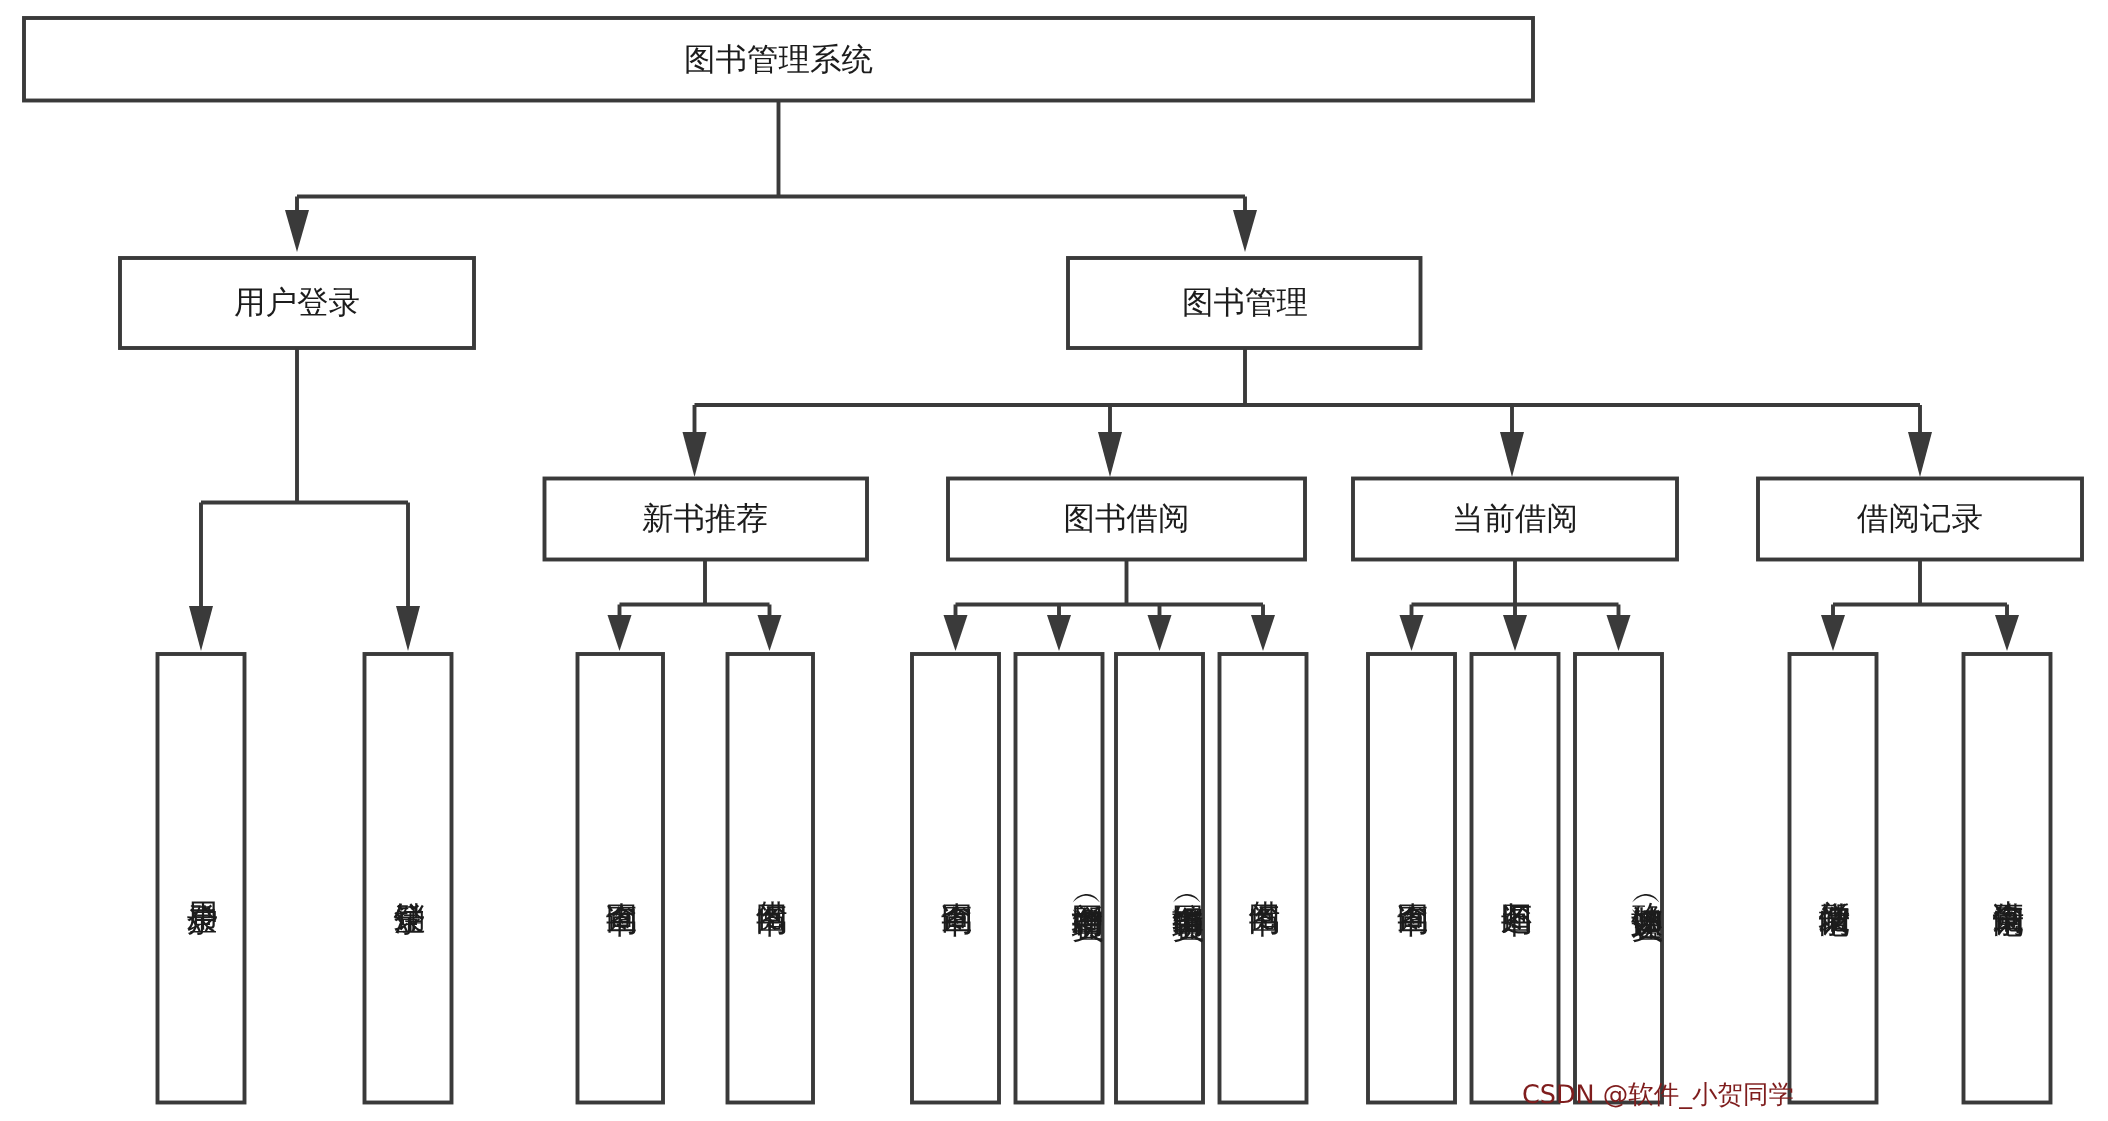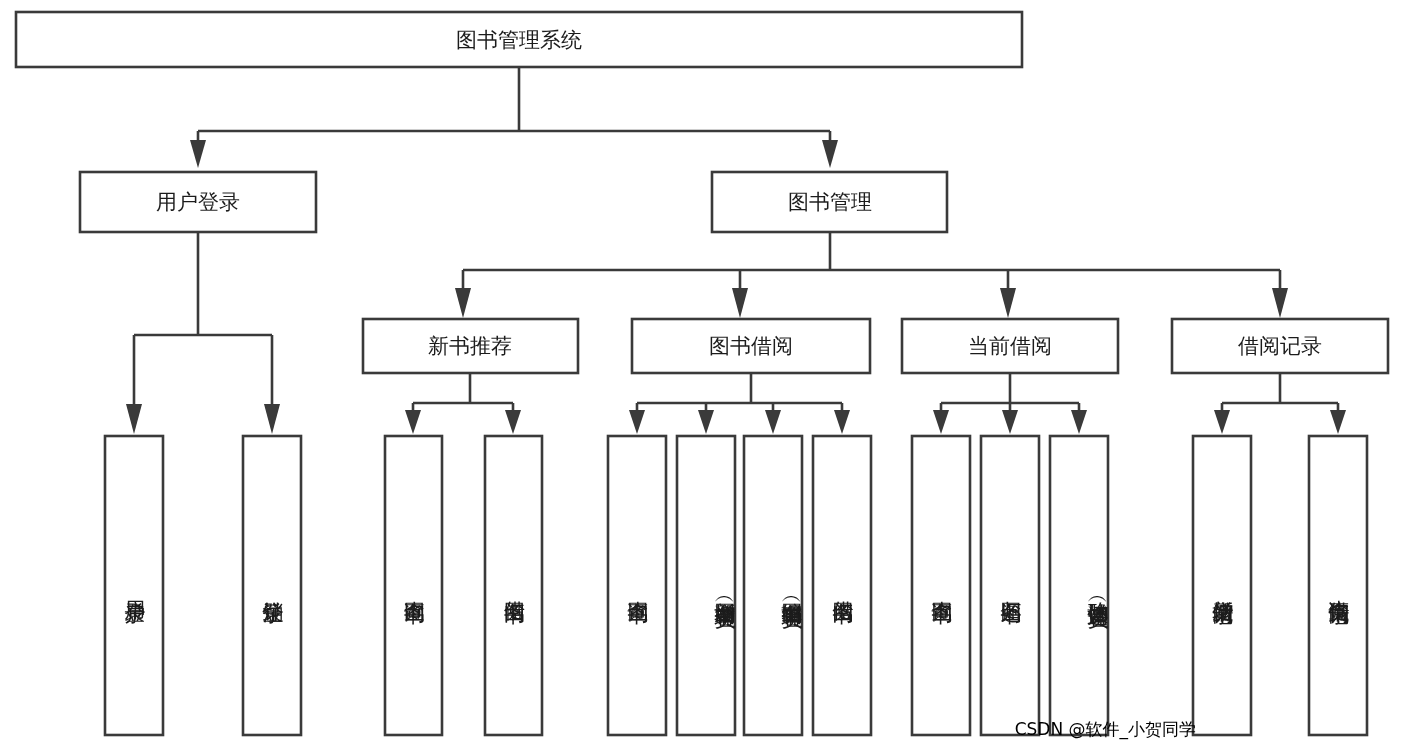--- a/index.html
+++ b/index.html
@@ -62,21 +62,21 @@
     white-space: nowrap;
     text-align: center;
     pointer-events: none;
   }
   .watermark {
     position: absolute;
     right: 8px;
     bottom: 6px;
     font-family: "DejaVu Sans", "Liberation Sans", sans-serif;
     font-size: 17px;
-    color: #000000;
+    color: #7f1d1d;
     white-space: nowrap;
   }
 </style>
 </head>
 <body>
 
 <div id="diagram-root">
 
   <svg class="flow" viewBox="0 0 1405 747">
 

